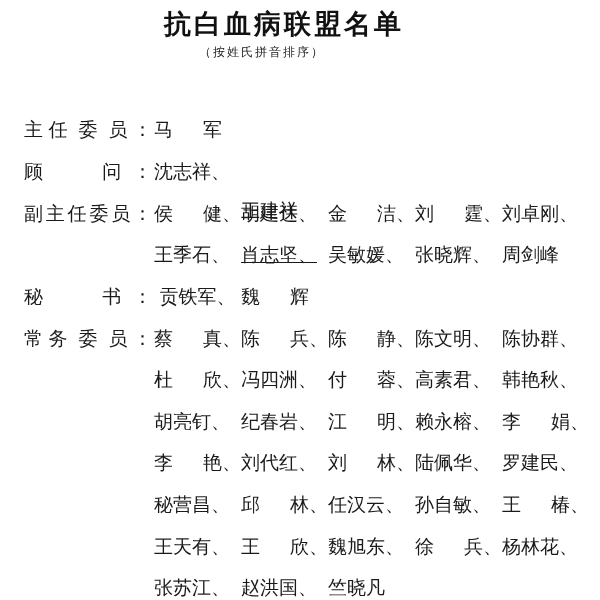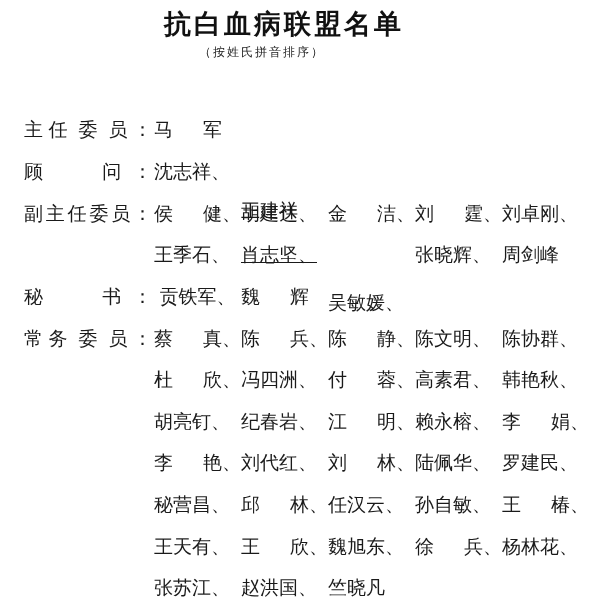--- a/index.html
+++ b/index.html
@@ -59,21 +59,21 @@
           <span class="name" style="left: 87px;"><span>胡建达</span><span>、</span></span>
           <span class="name" style="left: 174px;"><span class="n2"><span>金</span><span>洁</span></span><span>、</span></span>
           <span class="name" style="left: 261px;"><span class="n2"><span>刘</span><span>霆</span></span><span>、</span></span>
           <span class="name" style="left: 348px;"><span>刘卓刚</span><span>、</span></span>
         </div>
       </div>
       <div class="row" style="top: 239px;">
         <div class="names">
           <span class="name" style="left: 0px;"><span>王季石</span><span>、</span></span>
           <span class="name" style="left: 87px; text-decoration: underline;"><span>肖志坚</span><span>、</span></span>
-          <span class="name" style="left: 174px; margin-top: 48px;"><span>吴敏媛</span><span>、</span></span>
+          <span class="name" style="left: 174px;"><span>吴敏媛</span><span>、</span></span>
           <span class="name" style="left: 261px;"><span>张晓辉</span><span>、</span></span>
           <span class="name" style="left: 348px;"><span>周剑峰</span></span>
         </div>
       </div>
       <div class="row" style="top: 281px;">
         <div class="label" aria-label="秘书："><span>秘</span><span></span><span></span><span></span><span></span><span>书</span><span>：</span></div>
         <div class="names">
           <span class="name" style="left: 0px; text-align: center;"><span>贡铁军</span><span>、</span></span>
           <span class="name" style="left: 87px;"><span class="n2"><span>魏</span><span>辉</span></span></span>
         </div>

